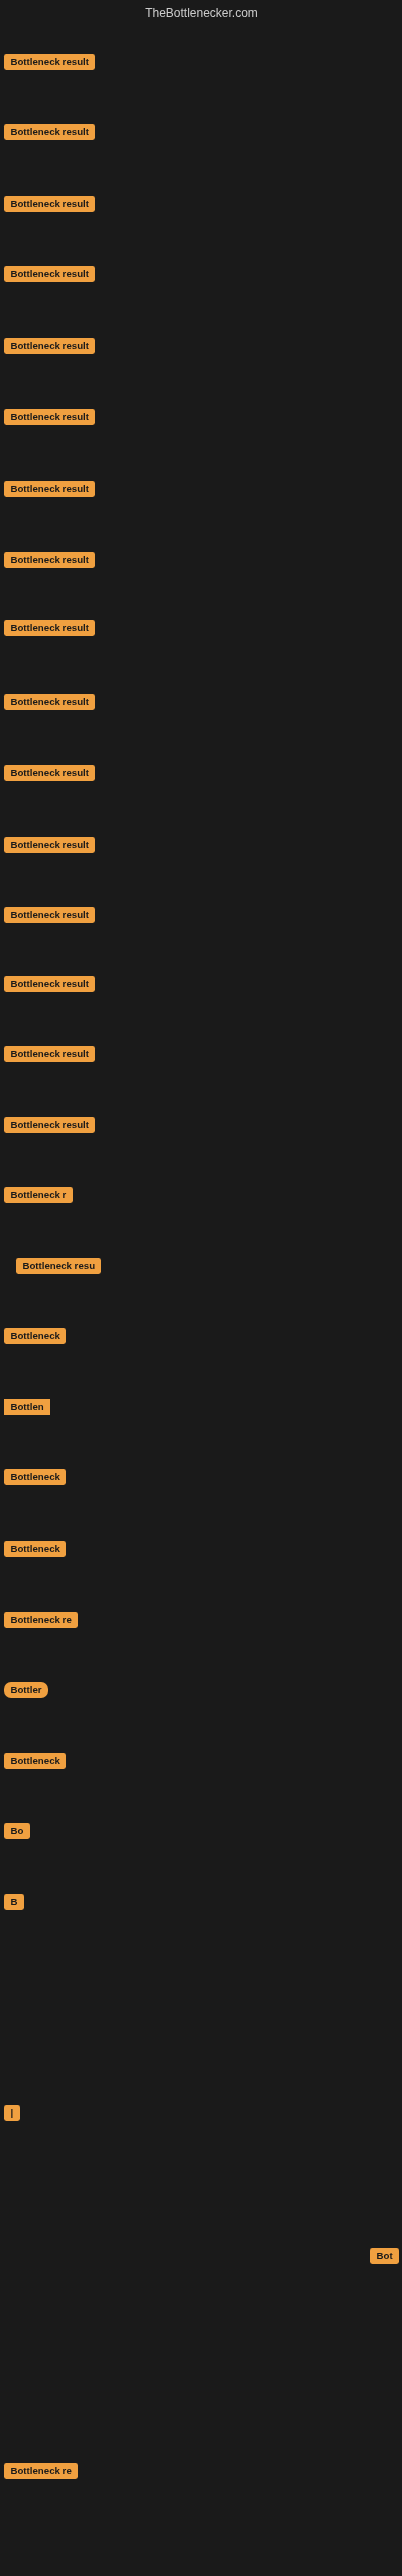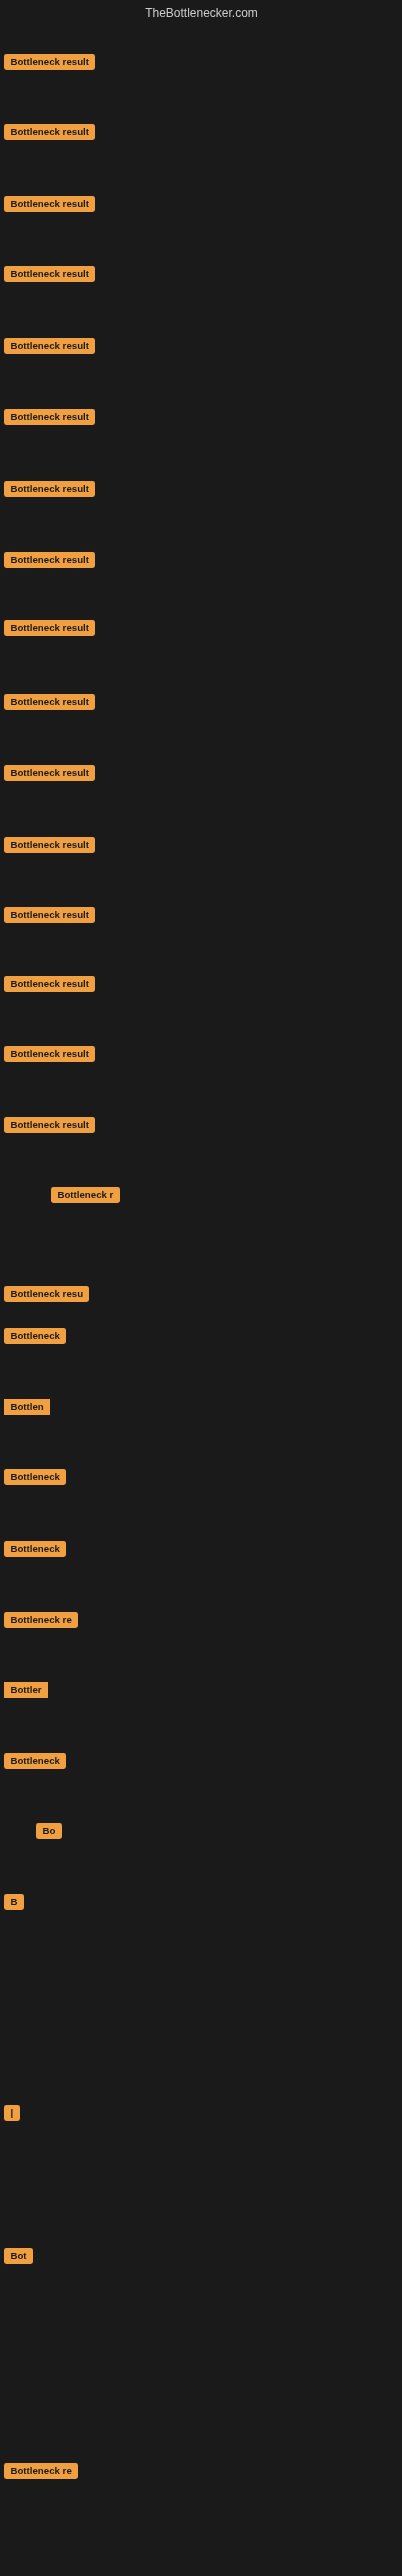--- a/index.html
+++ b/index.html
@@ -65,60 +65,60 @@
     </div>
     <div style="position: absolute; top: 948px; left: 0px; right: 0px; display: flex; align-items: center; padding: 3.2px 4px;">
       <span style="display: inline-block; background-color: rgb(240, 160, 64); color: rgb(26, 26, 26); font-size: 9.7px; font-weight: bold; padding: 2.4px 6.4px; border-radius: 2.4px; font-family: Arial, sans-serif; max-width: 129px; overflow: hidden; white-space: nowrap;">Bottleneck result</span>
     </div>
     <div style="position: absolute; top: 1018px; left: 0px; right: 0px; display: flex; align-items: center; padding: 3.2px 4px;">
       <span style="display: inline-block; background-color: rgb(240, 160, 64); color: rgb(26, 26, 26); font-size: 9.7px; font-weight: bold; padding: 2.4px 6.4px; border-radius: 2.4px; font-family: Arial, sans-serif; max-width: 129px; overflow: hidden; white-space: nowrap;">Bottleneck result</span>
     </div>
     <div style="position: absolute; top: 1089px; left: 0px; right: 0px; display: flex; align-items: center; padding: 3.2px 4px;">
       <span style="display: inline-block; background-color: rgb(240, 160, 64); color: rgb(26, 26, 26); font-size: 9.7px; font-weight: bold; padding: 2.4px 6.4px; border-radius: 2.4px; font-family: Arial, sans-serif; max-width: 129px; overflow: hidden; white-space: nowrap;">Bottleneck result</span>
     </div>
-    <div style="position: absolute; top: 1159px; left: 0px; right: 0px; display: flex; align-items: flex-end; padding: 3.2px 4px; margin-left: 47px;">
+    <div style="position: absolute; top: 1159px; left: 0px; right: 0px; display: flex; align-items: flex-end; padding: 3.2px 4px;">
       <span style="display: inline-block; background-color: rgb(240, 160, 64); color: rgb(26, 26, 26); font-size: 9.7px; font-weight: bold; padding: 2.4px 6.4px; border-radius: 2.4px; font-family: Arial, sans-serif; max-width: 129px; overflow: hidden; white-space: nowrap;">Bottleneck r</span>
     </div>
-    <div style="position: absolute; top: 1230px; left: 0px; right: 0px; display: flex; align-items: center; padding: 3.2px 4px; margin-top: 28px;">
+    <div style="position: absolute; top: 1230px; left: 12px; right: 0px; display: flex; align-items: center; padding: 3.2px 4px;">
       <span style="display: inline-block; background-color: rgb(240, 160, 64); color: rgb(26, 26, 26); font-size: 9.7px; font-weight: bold; padding: 2.4px 6.4px; border-radius: 2.4px; font-family: Arial, sans-serif; max-width: 129px; overflow: hidden; white-space: nowrap;">Bottleneck resu</span>
     </div>
     <div style="position: absolute; top: 1300px; left: 0px; right: 0px; display: flex; align-items: center; padding: 3.2px 4px;">
       <span style="display: inline-block; background-color: rgb(240, 160, 64); color: rgb(26, 26, 26); font-size: 9.7px; font-weight: bold; padding: 2.4px 6.4px; border-radius: 2.4px; font-family: Arial, sans-serif; max-width: 129px; overflow: hidden; white-space: nowrap;">Bottleneck</span>
     </div>
     <div style="position: absolute; top: 1371px; left: 0px; right: 0px; display: flex; align-items: center; padding: 3.2px 4px;">
       <span style="display: inline-block; background-color: rgb(240, 160, 64); color: rgb(26, 26, 26); font-size: 9.7px; font-weight: bold; padding: 2.4px 6.4px; border-radius: 0; font-family: Arial, sans-serif; max-width: 129px; overflow: hidden; white-space: nowrap;">Bottlen</span>
     </div>
     <div style="position: absolute; top: 1441px; left: 0px; right: 0px; display: flex; align-items: center; padding: 3.2px 4px;">
       <span style="display: inline-block; background-color: rgb(240, 160, 64); color: rgb(26, 26, 26); font-size: 9.7px; font-weight: bold; padding: 2.4px 6.4px; border-radius: 2.4px; font-family: Arial, sans-serif; max-width: 129px; overflow: hidden; white-space: nowrap;">Bottleneck</span>
     </div>
     <div style="position: absolute; top: 1513px; left: 0px; right: 0px; display: flex; align-items: center; padding: 3.2px 4px;">
       <span style="display: inline-block; background-color: rgb(240, 160, 64); color: rgb(26, 26, 26); font-size: 9.7px; font-weight: bold; padding: 2.4px 6.4px; border-radius: 2.4px; font-family: Arial, sans-serif; max-width: 129px; overflow: hidden; white-space: nowrap;">Bottleneck</span>
     </div>
     <div style="position: absolute; top: 1584px; left: 0px; right: 0px; display: flex; align-items: center; padding: 3.2px 4px;">
       <span style="display: inline-block; background-color: rgb(240, 160, 64); color: rgb(26, 26, 26); font-size: 9.7px; font-weight: bold; padding: 2.4px 6.4px; border-radius: 2.4px; font-family: Arial, sans-serif; max-width: 129px; overflow: hidden; white-space: nowrap;">Bottleneck re</span>
     </div>
     <div style="position: absolute; top: 1654px; left: 0px; right: 0px; display: flex; align-items: center; padding: 3.2px 4px;">
-      <span style="display: inline-block; background-color: rgb(240, 160, 64); color: rgb(26, 26, 26); font-size: 9.7px; font-weight: bold; padding: 2.4px 6.4px; border-radius: 0; font-family: Arial, sans-serif; max-width: 129px; overflow: hidden; white-space: nowrap;">Bottler</span>
+      <span style="display: inline-block; background-color: rgb(240, 160, 64); color: rgb(26, 26, 26); font-size: 9.7px; font-weight: bold; padding: 2.4px 6.4px; border-radius: 7px; font-family: Arial, sans-serif; max-width: 129px; overflow: hidden; white-space: nowrap;">Bottler</span>
     </div>
     <div style="position: absolute; top: 1725px; left: 0px; right: 0px; display: flex; align-items: center; padding: 3.2px 4px;">
       <span style="display: inline-block; background-color: rgb(240, 160, 64); color: rgb(26, 26, 26); font-size: 9.7px; font-weight: bold; padding: 2.4px 6.4px; border-radius: 2.4px; font-family: Arial, sans-serif; max-width: 129px; overflow: hidden; white-space: nowrap;">Bottleneck</span>
     </div>
-    <div style="position: absolute; top: 1795px; left: 0px; right: 0px; display: flex; align-items: center; padding: 3.2px 4px; margin-left: 32px;">
+    <div style="position: absolute; top: 1795px; left: 0px; right: 0px; display: flex; align-items: center; padding: 3.2px 4px;">
       <span style="display: inline-block; background-color: rgb(240, 160, 64); color: rgb(26, 26, 26); font-size: 9.7px; font-weight: bold; padding: 2.4px 6.4px; border-radius: 2.4px; font-family: Arial, sans-serif; max-width: 129px; overflow: hidden; white-space: nowrap;">Bo</span>
     </div>
     <div style="position: absolute; top: 1866px; left: 0px; right: 0px; display: flex; align-items: center; padding: 3.2px 4px;">
       <span style="display: inline-block; background-color: rgb(240, 160, 64); color: rgb(26, 26, 26); font-size: 9.7px; font-weight: bold; padding: 2.4px 6.4px; border-radius: 2.4px; font-family: Arial, sans-serif; max-width: 129px; overflow: hidden; white-space: nowrap;">B</span>
     </div>
     <div style="position: absolute; top: 1936px; left: 0px; right: 0px; display: flex; align-items: center; padding: 3.2px 4px;"></div>
     <div style="position: absolute; top: 2007px; left: 0px; right: 0px; display: flex; align-items: center; padding: 3.2px 4px;"></div>
     <div style="position: absolute; top: 2077px; left: 0px; right: 0px; display: flex; align-items: center; padding: 3.2px 4px;">
       <span style="display: inline-block; background-color: rgb(240, 160, 64); color: rgb(26, 26, 26); font-size: 9.7px; font-weight: bold; padding: 2.4px 6.4px; border-radius: 2.4px; font-family: Arial, sans-serif; max-width: 129px; overflow: hidden; white-space: nowrap;">|</span>
     </div>
     <div style="position: absolute; top: 2148px; left: 0px; right: 0px; display: flex; align-items: center; padding: 3.2px 4px;"></div>
-    <div style="position: absolute; top: 2220px; left: 0px; right: 0px; display: flex; align-items: center; padding: 3.2px 4px;">
+    <div style="position: absolute; top: 2220px; left: 0px; right: 0px; display: flex; align-items: center; padding: 3.2px 4px; justify-content: flex-end;">
       <span style="display: inline-block; background-color: rgb(240, 160, 64); color: rgb(26, 26, 26); font-size: 9.7px; font-weight: bold; padding: 2.4px 6.4px; border-radius: 2.4px; font-family: Arial, sans-serif; max-width: 129px; overflow: hidden; white-space: nowrap;">Bot</span>
     </div>
     <div style="position: absolute; top: 2290px; left: 0px; right: 0px; display: flex; align-items: center; padding: 3.2px 4px;"></div>
     <div style="position: absolute; top: 2363px; left: 0px; right: 0px; display: flex; align-items: center; padding: 3.2px 4px;"></div>
     <div style="position: absolute; top: 2435px; left: 0px; right: 0px; display: flex; align-items: center; padding: 3.2px 4px;">
       <span style="display: inline-block; background-color: rgb(240, 160, 64); color: rgb(26, 26, 26); font-size: 9.7px; font-weight: bold; padding: 2.4px 6.4px; border-radius: 2.4px; font-family: Arial, sans-serif; max-width: 129px; overflow: hidden; white-space: nowrap;">Bottleneck re</span>
     </div>
     <div style="position: absolute; top: 2506px; left: 0px; right: 0px; display: flex; align-items: center; padding: 3.2px 4px;"></div>
   </div>
 

